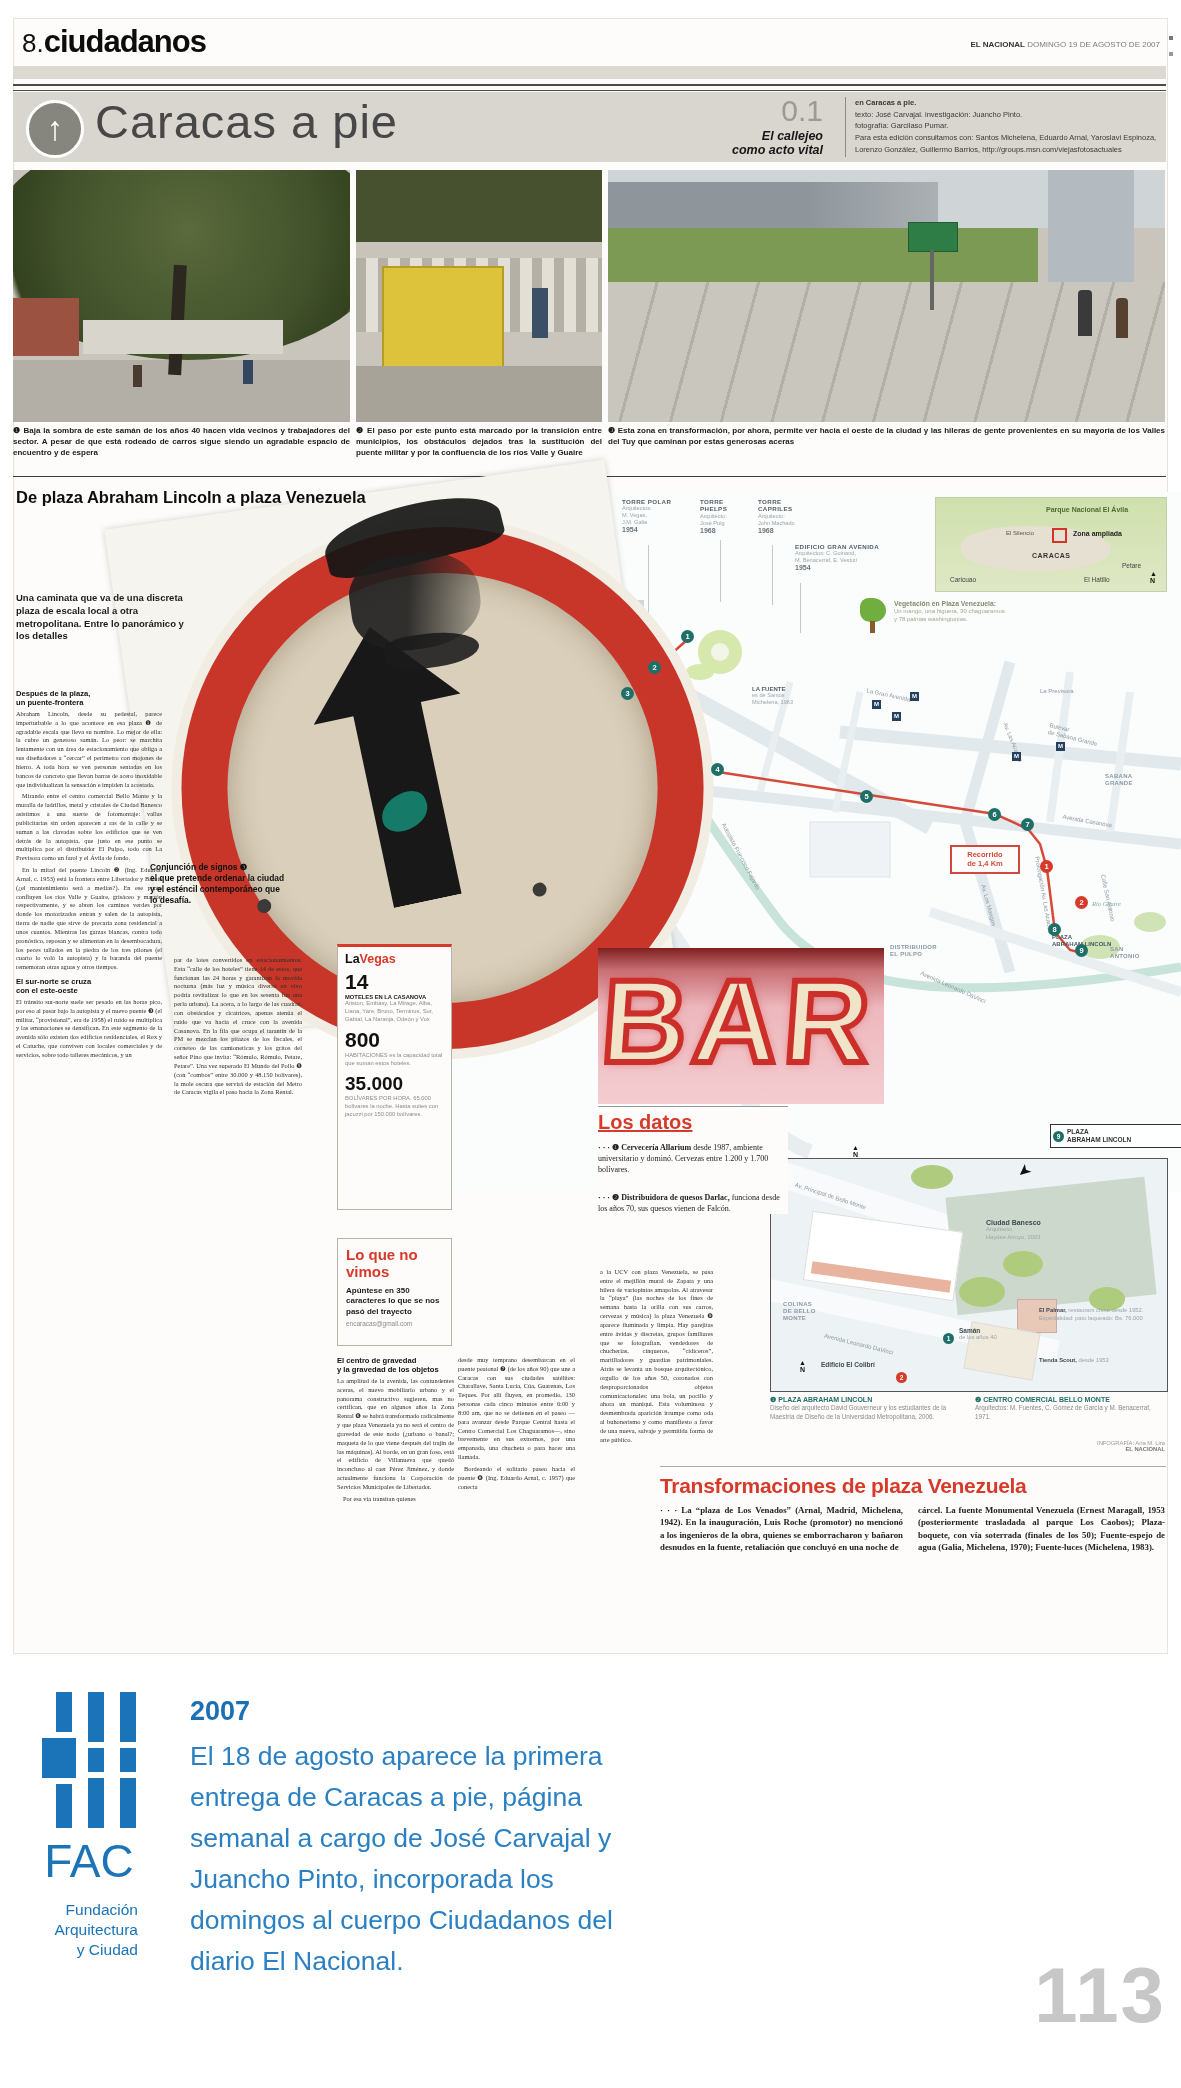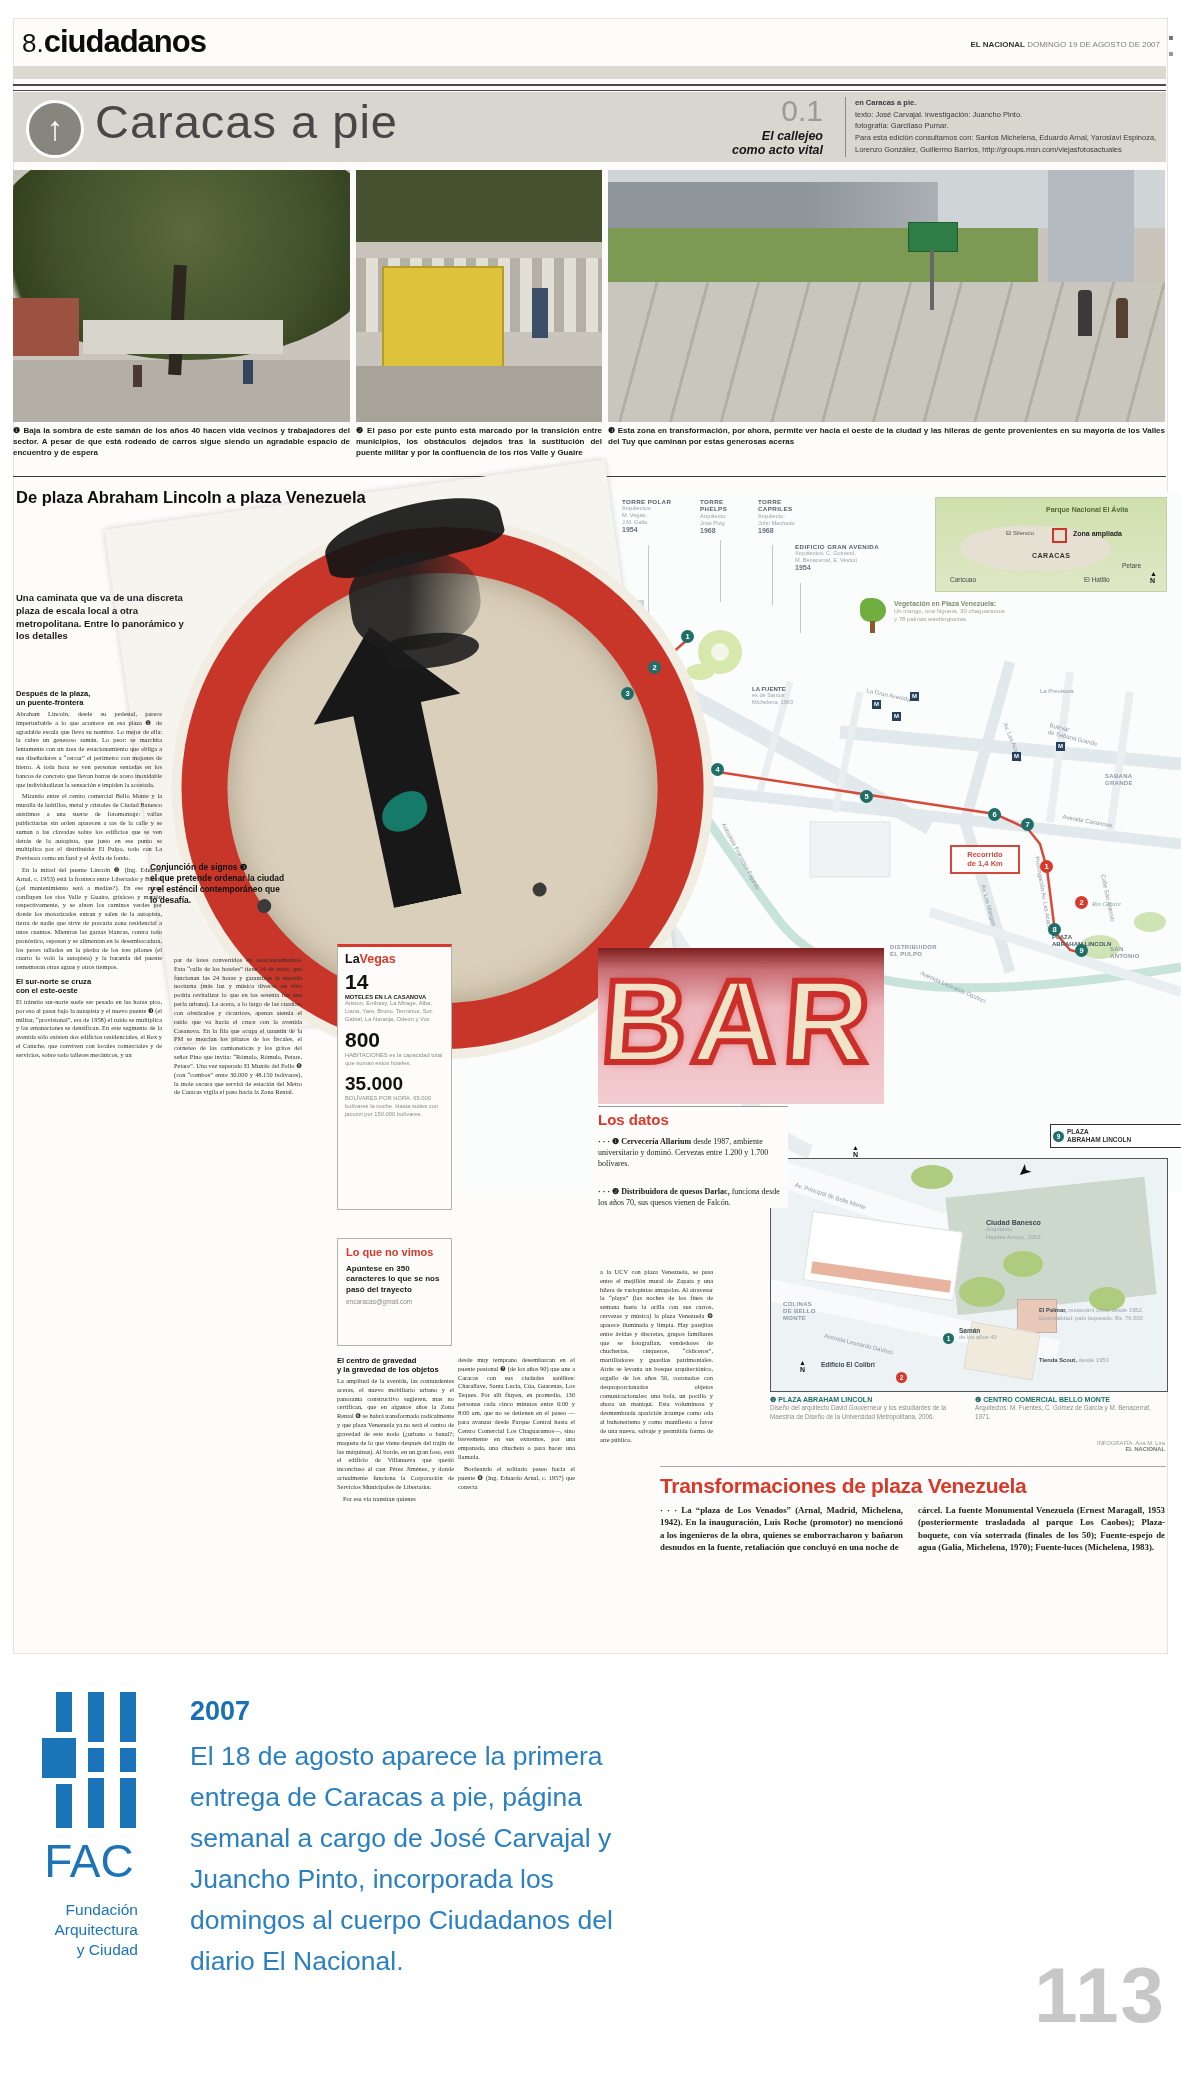--- a/index.html
+++ b/index.html
@@ -280,31 +280,31 @@
     <div style="font:bold 21px 'Liberation Sans',sans-serif;color:#111;margin-top:4px;">14</div>
     <div style="font:bold 5.8px 'Liberation Sans',sans-serif;color:#222;">MOTELES EN LA CASANOVA</div>
     <div style="font:5.8px/1.35 'Liberation Sans',sans-serif;color:#8a8a8a;">Ariston, Embasy, La Mirage, Alba, Liana, Yare, Bruno, Terminus, Sur, Gabial, La Naranja, Odeón y Vox</div>
     <div style="font:bold 21px 'Liberation Sans',sans-serif;color:#111;margin-top:5px;">800</div>
     <div style="font:5.8px/1.35 'Liberation Sans',sans-serif;color:#8a8a8a;">HABITACIONES es la capacidad total que suman estos hoteles.</div>
     <div style="font:bold 19px 'Liberation Sans',sans-serif;color:#111;margin-top:5px;">35.000</div>
     <div style="font:5.8px/1.35 'Liberation Sans',sans-serif;color:#8a8a8a;">BOLÍVARES POR HORA. 65.000 bolívares la noche. Hasta suites con jacuzzi por 150.000 bolívares.</div>
   </div>
 
   <div class="abs boxed" style="left:337px;top:1238px;width:115px;height:108px;padding:7px 8px;box-sizing:border-box;z-index:6;">
-    <div class="redbox-title" style="font-size:11px;font-family:'Liberation Sans',sans-serif;">Lo que no vimos</div>
+    <div class="redbox-title" style="font-size:15px;font-family:'Liberation Sans',sans-serif;">Lo que no vimos</div>
     <div style="font:bold 8px/1.3 'Liberation Sans',sans-serif;color:#1c1c1c;margin-top:6px;">Apúntese en 350 caracteres lo que se nos pasó del trayecto</div>
     <div style="font:6.5px 'Liberation Sans',sans-serif;color:#8a8a8a;margin-top:3px;">encaracas@gmail.com</div>
   </div>
 
   <div class="abs" style="left:598px;top:948px;width:286px;height:156px;overflow:hidden;background:linear-gradient(180deg,#7e1f1f 0%,#c86f74 14%,#edb7bd 38%,#f3cdd1 100%);z-index:3;">
     <div style="position:absolute;left:4px;top:8px;font:bold 118px/130px 'Liberation Sans',sans-serif;color:#f0e3c8;-webkit-text-stroke:6px #cc2f2a;letter-spacing:6px;transform:skewX(-4deg);text-shadow:0 0 10px rgba(204,47,42,.7);">BAR</div>
   </div>
 
   <div class="abs" style="left:598px;top:1106px;width:190px;border-top:1px solid #999;padding-top:4px;z-index:6;background:#fdfcfa;">
-    <div class="redbox-title" style="font-size:15px;font-family:'Liberation Sans',sans-serif;">Los datos</div>
+    <div class="redbox-title" style="font-size:20px;font-family:'Liberation Sans',sans-serif;text-decoration:underline;">Los datos</div>
     <p style="margin:8px 0 16px;font:8px/1.4 'Liberation Serif',serif;color:#222;">
       <b>· · · ❶ Cervecería Allarium</b><span> desde 1987, ambiente universitario y dominó. Cervezas entre 1.200 y 1.700 bolívares.</span>
     </p>
     <p style="margin:6px 0 0;font:8px/1.4 'Liberation Serif',serif;color:#222;">
       <b>· · · ❷ Distribuidora de quesos Darlac,</b><span> funciona desde los años 70, sus quesos vienen de Falcón.</span>
     </p>
   </div>
 
   <div class="abs" style="left:793px;top:1170px;width:80px;z-index:4;">
     <div style="height:5px;border-left:1px solid #999;border-right:1px solid #999;border-bottom:1px solid #999;"></div>

